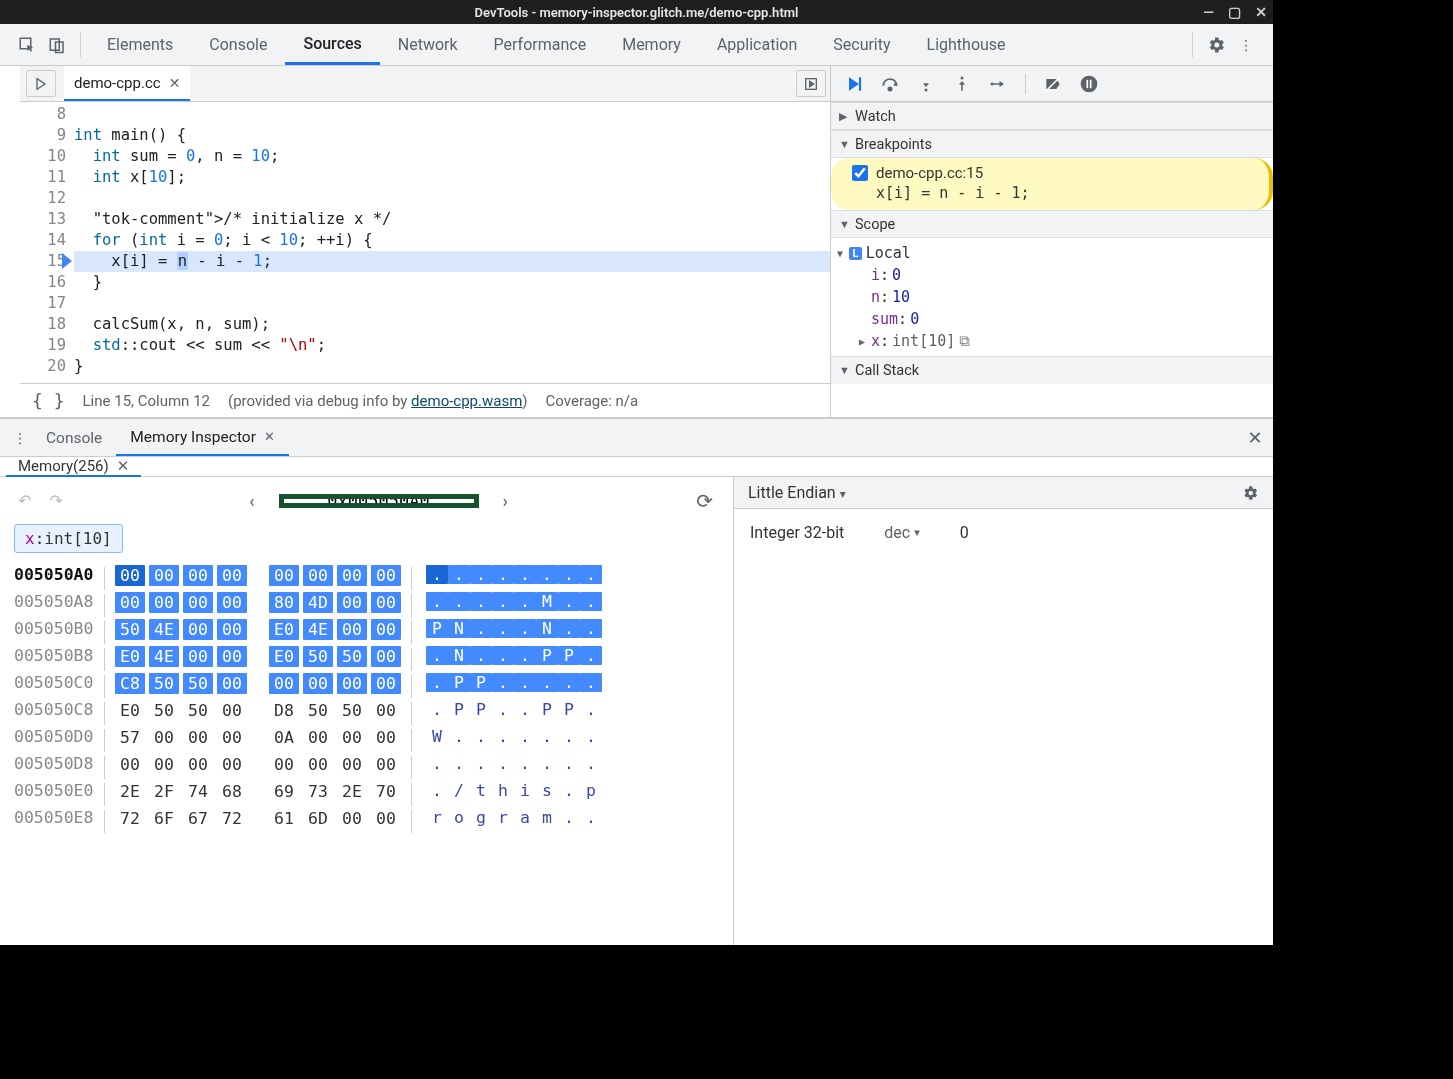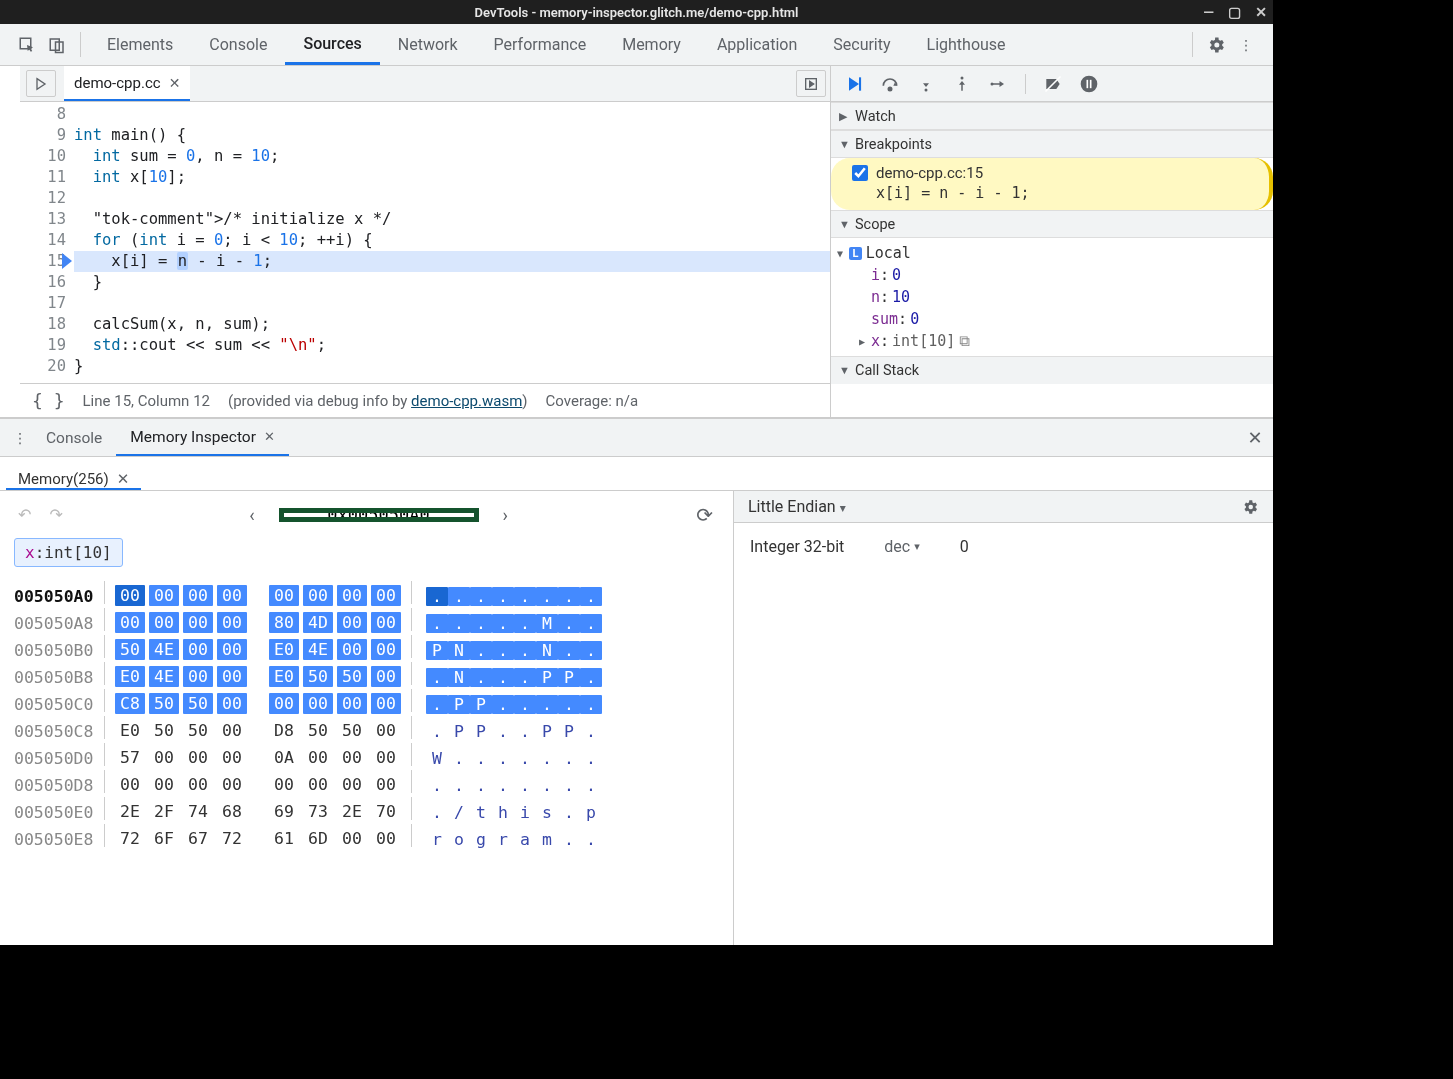--- a/index.html
+++ b/index.html
@@ -111,41 +111,41 @@
   .drawer-tabs {
     height: 38px; background: #f1f3f4; border-bottom: 1px solid #ccc;
     display: flex; align-items: stretch; padding-left: 8px;
   }
   .drawer-tabs .dots { width: 24px; display:flex;align-items:center;justify-content:center;color:#5f6368;}
   .drawer-tab { padding: 0 14px; display:flex;align-items:center;font-size:15.5px;color:#5f6368;gap:8px;}
   .drawer-tab.active { color:#202124; border-bottom:2px solid #1a73e8;}
   .drawer-tab .close { color:#5f6368; font-size: 13px;}
   .drawer-tabs .spacer { flex:1; }
   .drawer-tabs .close-drawer { width:36px;display:flex;align-items:center;justify-content:center;font-size:18px;color:#5f6368;}
-  .mem-subtabs { height: 34px; border-bottom: 1px solid #ccc; display:flex;align-items:flex-end;padding-left:6px;}
+  .mem-subtabs { height: 20px; border-bottom: 1px solid #ccc; display:flex;align-items:flex-start;padding-left:6px;}
   .mem-subtab { padding: 0 12px; display:flex;align-items:center;font-size:15px;border-bottom:2px solid #1a73e8;gap:8px;}
   .mem-body { flex:1; display:flex; }
   .mem-left { flex: 1; padding: 10px 14px; overflow: auto; }
   .mem-right { width: 540px; border-left: 1px solid #ccc; background: #fff; }
   .mem-nav { display:flex; align-items:center; gap: 10px; margin-bottom: 10px; }
   .mem-nav .ar { color: #bbb; font-size: 16px; padding: 4px;}
   .mem-nav .spacer2 { flex:1; }
   .mem-addr-input {
     margin: 0 8px; width: 200px; height: 14px; text-align: center;
     font-family: monospace; font-size: 17px; border: 5px solid #14532d;
   }
   .mem-nav .navbtn { color:#5f6368; font-size:18px; padding: 0 6px; cursor:pointer;}
   .mem-chip {
     display: inline-flex; align-items: center; padding: 4px 10px;
     border: 1px solid #88b8ff; background: #e8f1fe; border-radius: 3px;
     font-family: monospace; font-size: 16px; margin-bottom: 12px;
   }
   .mem-chip .vname { color: #aa0d91; }
   .mem-rows { font-family: "Consolas",monospace; font-size: 16.5px; }
-  .mem-row { display:flex; align-items:flex-end; height: 27px; }
+  .mem-row { display:flex; align-items:flex-start; height: 27px; }
   .mem-row .addr { width: 86px; color: #888; }
   .mem-row .addr.first { color: #111; font-weight: 600;}
   .mem-row .vdivm { width:1px;background:#ccc;align-self:stretch;margin:2px 4px;}
   .mem-row .hexg { display:flex; gap: 4px; padding: 0 6px;}
   .mem-row .byte {
     width: 30px; text-align: center; padding: 1px 0;
   }
   .mem-row.hl .byte, .mem-row.hl .ascii { background: #448aff; color: #fff; border-radius: 1px;}
   .mem-row .byte.first-hl { background: #1967d2 !important; }
   .mem-row .asciig { display:flex; gap: 0; padding-left: 10px;}

